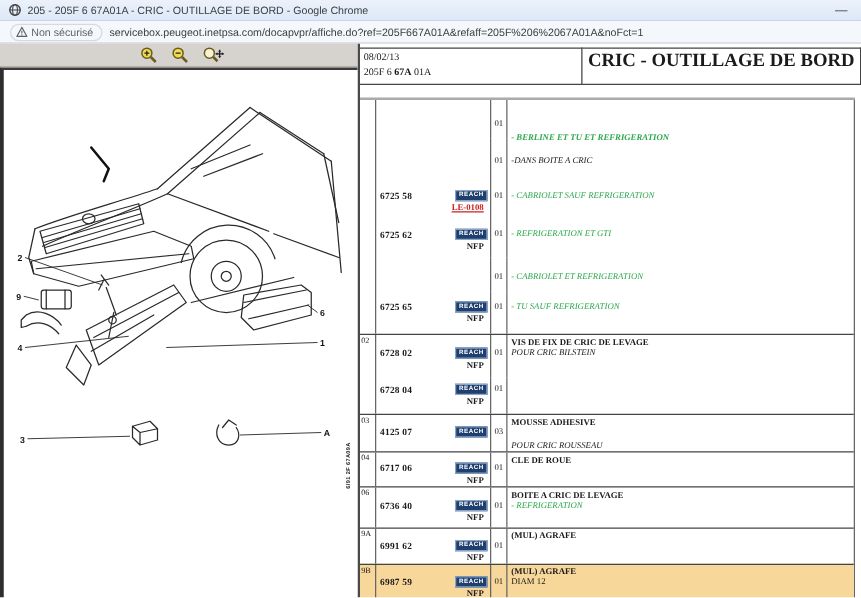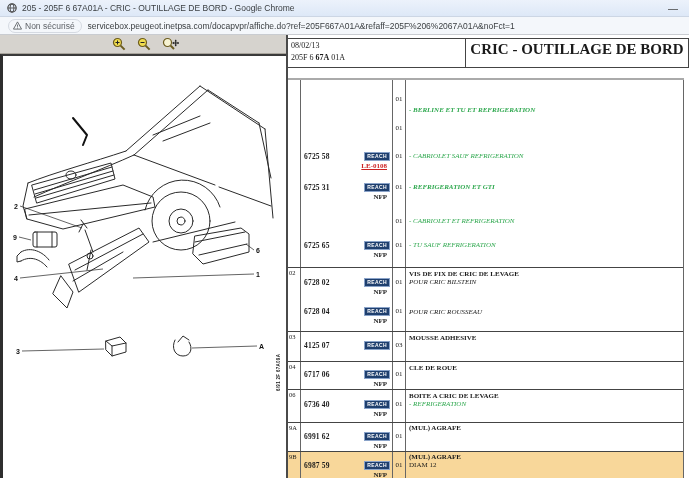--- a/index.html
+++ b/index.html
@@ -189,44 +189,47 @@
             <div class="prow" style="height: 31px;">
               <div class="c-part" style="padding-top: 15px;"></div>
               <div class="c-qty" style="padding-top: 15px;">01</div>
               <div class="c-desc" style="padding-top: 26px; font-weight: bold;">
                 <div class="dl green">- BERLINE ET TU ET REFRIGERATION</div>
               </div>
             </div>
             <div class="prow" style="height: 29px;">
               <div class="c-part" style="padding-top: 13px;"></div>
               <div class="c-qty" style="padding-top: 13px;">01</div>
+              <div class="c-desc" style="padding-top: 13px;">
+                <div class="dl italic">-DANS BOITE A CRIC</div>
+              </div>
             </div>
             <div class="prow" style="height: 32px;">
               <div class="c-part" style="padding-top: 12px;">
                 <div class="part-line">
                   <span class="pnum">6725 58</span>
                   <span class="badge">REACH</span>
                 </div>
                 <div class="sub red">LE-0108</div>
               </div>
               <div class="c-qty" style="padding-top: 12px;">01</div>
               <div class="c-desc" style="padding-top: 12px;">
                 <div class="dl green">- CABRIOLET SAUF REFRIGERATION</div>
               </div>
             </div>
             <div class="prow" style="height: 34px;">
               <div class="c-part" style="padding-top: 11px;">
                 <div class="part-line">
-                  <span class="pnum">6725 31</span>
+                  <span class="pnum">6725 62</span>
                   <span class="badge">REACH</span>
                 </div>
                 <div class="sub bold">NFP</div>
               </div>
               <div class="c-qty" style="padding-top: 11px;">01</div>
-              <div class="c-desc" style="padding-top: 11px; font-weight: bold;">
+              <div class="c-desc" style="padding-top: 11px;">
                 <div class="dl green">- REFRIGERATION ET GTI</div>
               </div>
             </div>
             <div class="prow" style="height: 27px;">
               <div class="c-part" style="padding-top: 11px;"></div>
               <div class="c-qty" style="padding-top: 11px;">01</div>
               <div class="c-desc" style="padding-top: 11px;">
                 <div class="dl green">- CABRIOLET ET REFRIGERATION</div>
               </div>
             </div>
@@ -264,21 +267,21 @@
             </div>
             <div class="prow" style="height: 29px;">
               <div class="c-part" style="padding-top: 5px;">
                 <div class="part-line">
                   <span class="pnum">6728 04</span>
                   <span class="badge">REACH</span>
                 </div>
                 <div class="sub bold">NFP</div>
               </div>
               <div class="c-qty" style="padding-top: 5px;">01</div>
-              <div class="c-desc" style="padding-top: 6px;">
+              <div class="c-desc" style="padding-top: 6px; margin-top: 44px;">
                 <div class="dl italic">POUR CRIC ROUSSEAU</div>
               </div>
             </div>
           </div>
         </div>
         <div class="section">
           <div class="sec-id">03</div>
           <div class="sec-rows">
             <div class="prow" style="height: 29px;">
               <div class="c-part" style="padding-top: 9px;">

